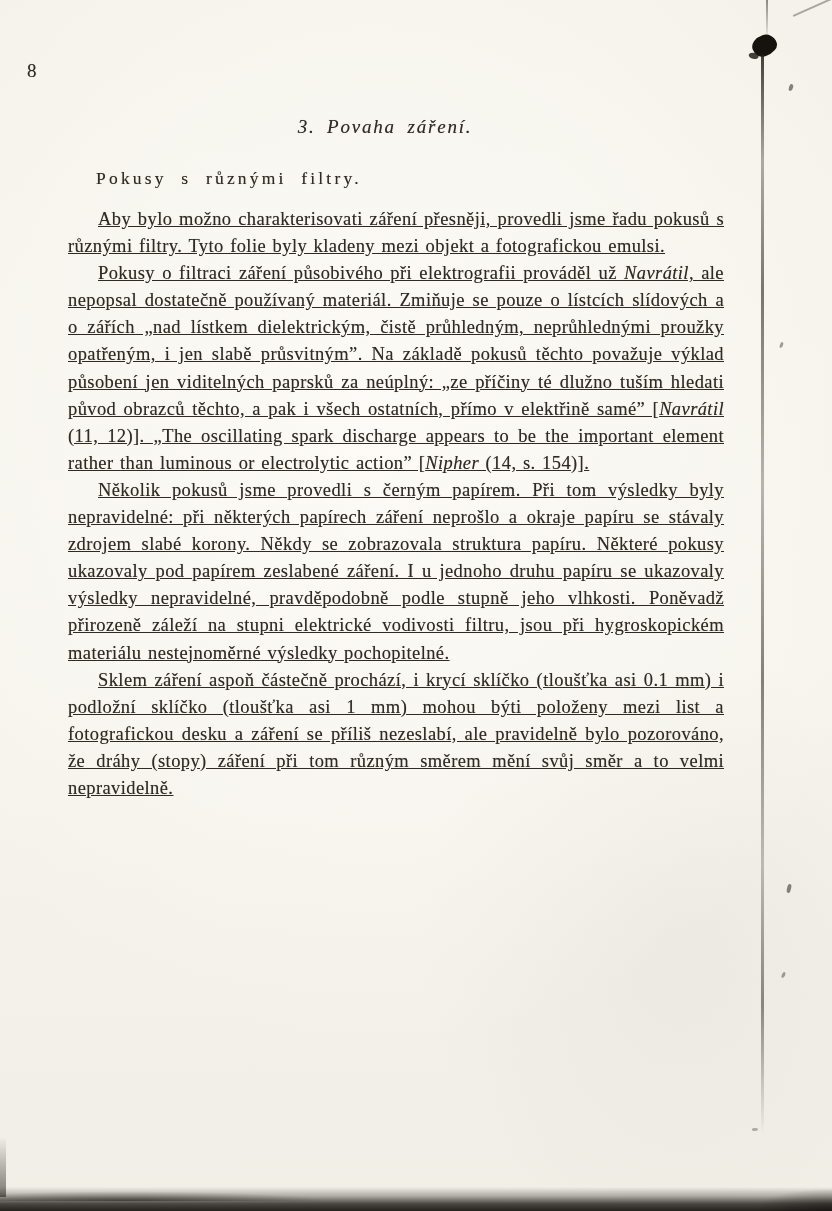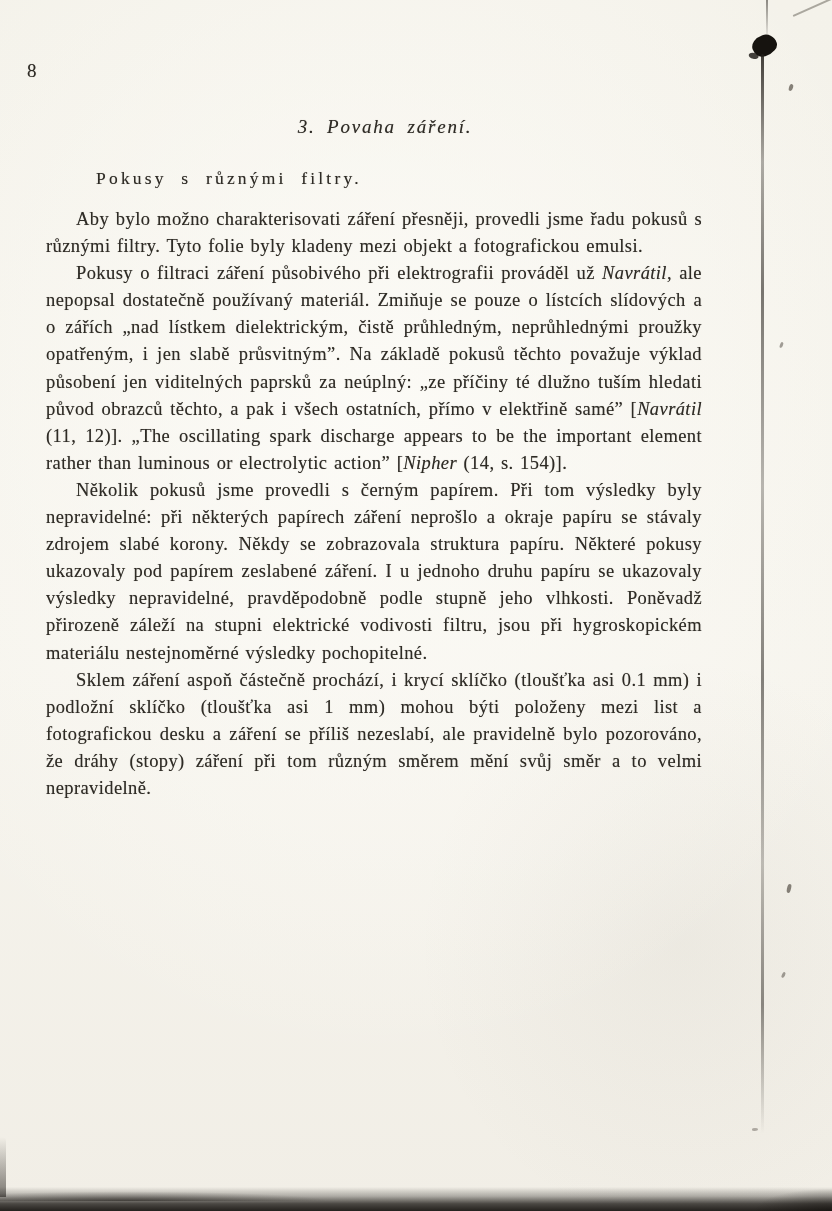--- a/index.html
+++ b/index.html
@@ -34,21 +34,21 @@
     letter-spacing:1.8px; word-spacing:5px;
   }
 
   .subheading {
     position:absolute; left:86px; top:168px;
     font-size:17.5px;
     letter-spacing:3.2px; word-spacing:7px;margin-left:10px;
   }
 
   .text-block {
-    position:absolute; left:46px; top:206px; width:656px;
+    position:absolute; left:68px; top:206px; width:656px;text-decoration:underline;
   }
   .para {
     font-size:18.5px;
     line-height:27.1px;
     text-align:justify;
     text-indent:30px;
     letter-spacing:0.4px;
     word-spacing:1.5px;
   }
   .para i { font-style:italic; }

